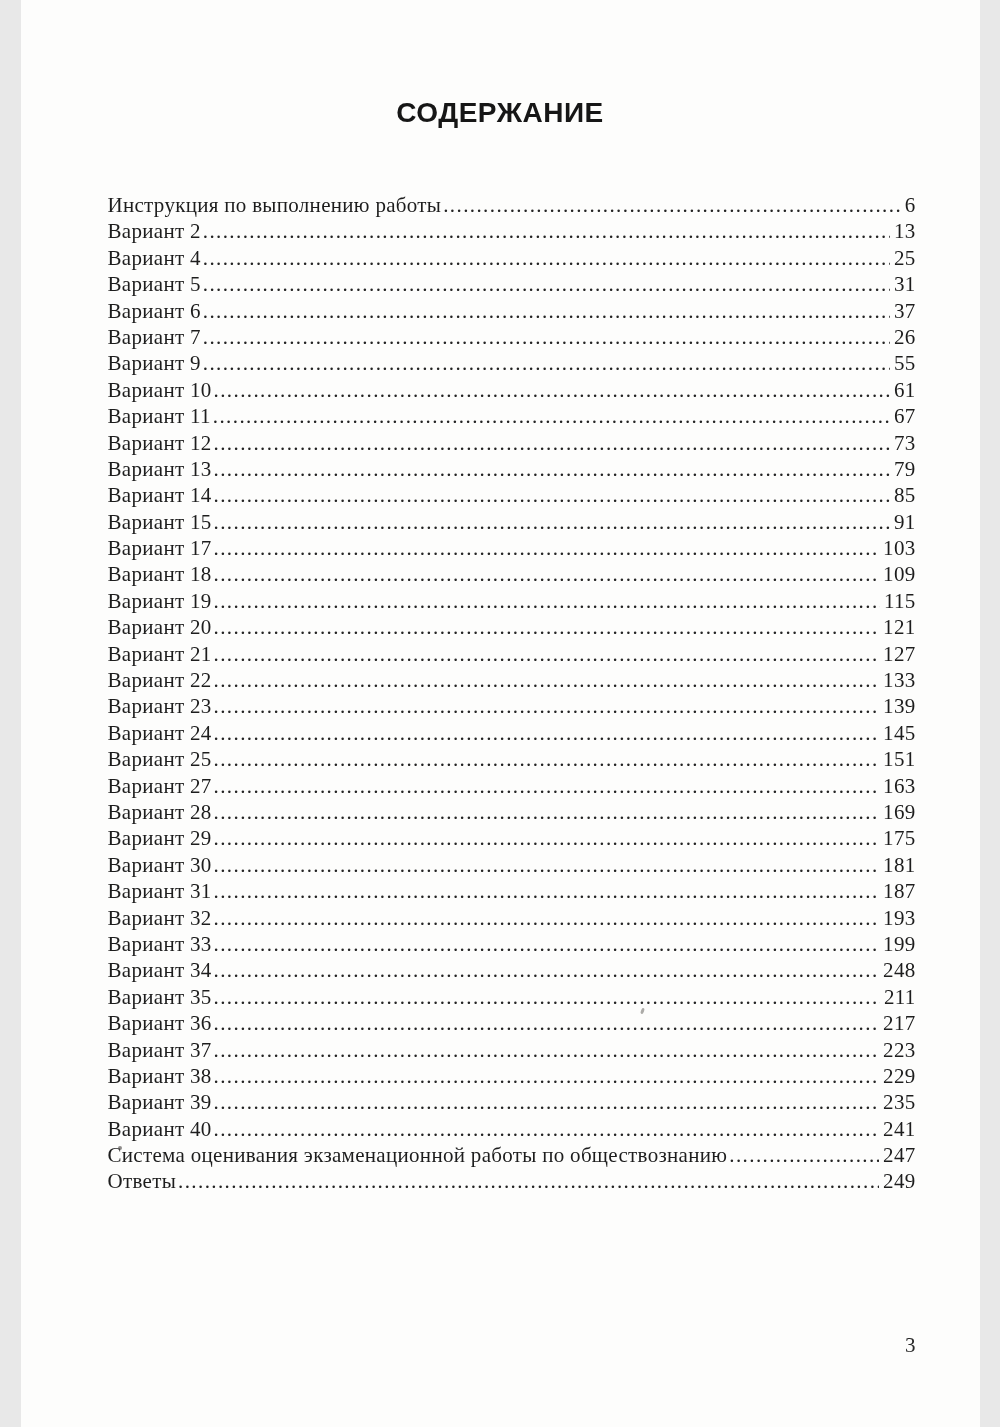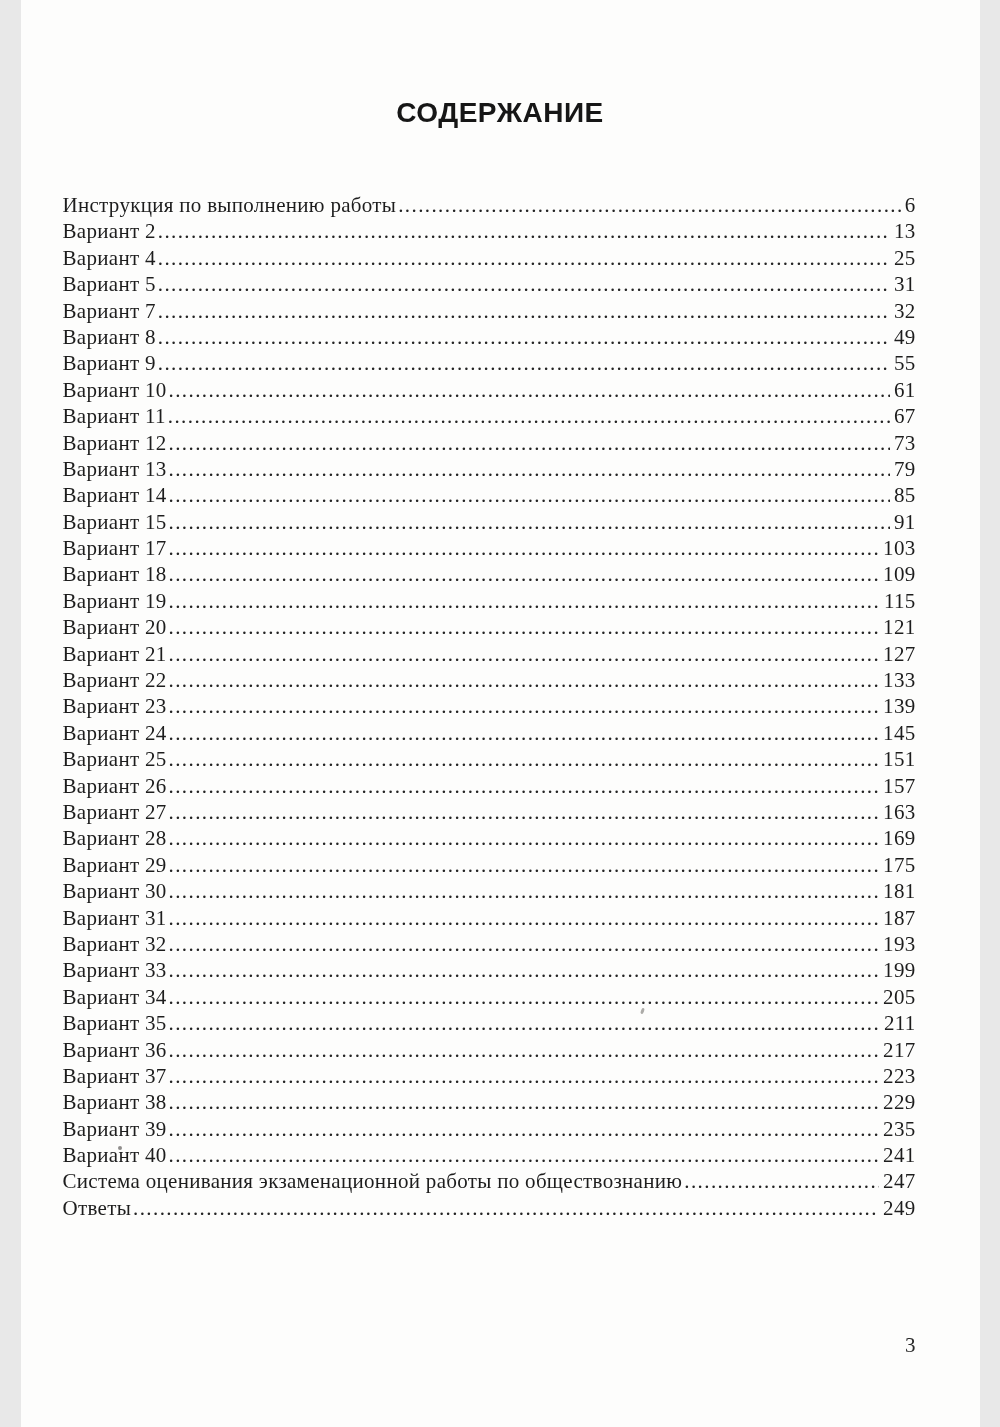--- a/index.html
+++ b/index.html
@@ -47,20 +47,21 @@
     right: 64px;
   }
   .row {
     display: flex;
     align-items: flex-start;
     height: 26.4px;
     line-height: 26.4px;
     font-size: 21px;
     letter-spacing: 0.3px;
     white-space: nowrap;
+    margin-left: 45px;
   }
   .row .label {
     flex: 0 0 auto;
     color: #1d1d1d;
   }
   .row .dots {
     flex: 1 1 auto;
     overflow: hidden;
     margin: 0 1px 0 2px;
     color: #242424;
@@ -132,32 +133,32 @@
     <span class="dots"></span>
     <span class="pagenum">25</span>
   </div>
 
   <div class="row">
     <span class="label">Вариант 5</span>
     <span class="dots"></span>
     <span class="pagenum">31</span>
   </div>
 
+  <div class="row">
+    <span class="label">Вариант 6</span>
+    <span class="dots"></span>
+    <span class="pagenum">37</span>
+  </div>
 
   <div class="row">
     <span class="label">Вариант 7</span>
     <span class="dots"></span>
-    <span class="pagenum">32</span>
-  </div>
-
-  <div class="row">
-    <span class="label">Вариант 8</span>
-    <span class="dots"></span>
-    <span class="pagenum">49</span>
-  </div>
+    <span class="pagenum">26</span>
+  </div>
+
 
   <div class="row">
     <span class="label">Вариант 9</span>
     <span class="dots"></span>
     <span class="pagenum">55</span>
   </div>
 
   <div class="row">
     <span class="label">Вариант 10</span>
     <span class="dots"></span>
@@ -242,25 +243,20 @@
     <span class="dots"></span>
     <span class="pagenum">145</span>
   </div>
 
   <div class="row">
     <span class="label">Вариант 25</span>
     <span class="dots"></span>
     <span class="pagenum">151</span>
   </div>
 
-  <div class="row">
-    <span class="label">Вариант 26</span>
-    <span class="dots"></span>
-    <span class="pagenum">157</span>
-  </div>
 
   <div class="row">
     <span class="label">Вариант 27</span>
     <span class="dots"></span>
     <span class="pagenum">163</span>
   </div>
 
   <div class="row">
     <span class="label">Вариант 28</span>
     <span class="dots"></span>
@@ -293,21 +289,21 @@
 
   <div class="row">
     <span class="label">Вариант 33</span>
     <span class="dots"></span>
     <span class="pagenum">199</span>
   </div>
 
   <div class="row">
     <span class="label">Вариант 34</span>
     <span class="dots"></span>
-    <span class="pagenum">205</span>
+    <span class="pagenum">248</span>
   </div>
 
   <div class="row">
     <span class="label">Вариант 35</span>
     <span class="dots"></span>
     <span class="pagenum">211</span>
   </div>
 
   <div class="row">
     <span class="label">Вариант 36</span>

